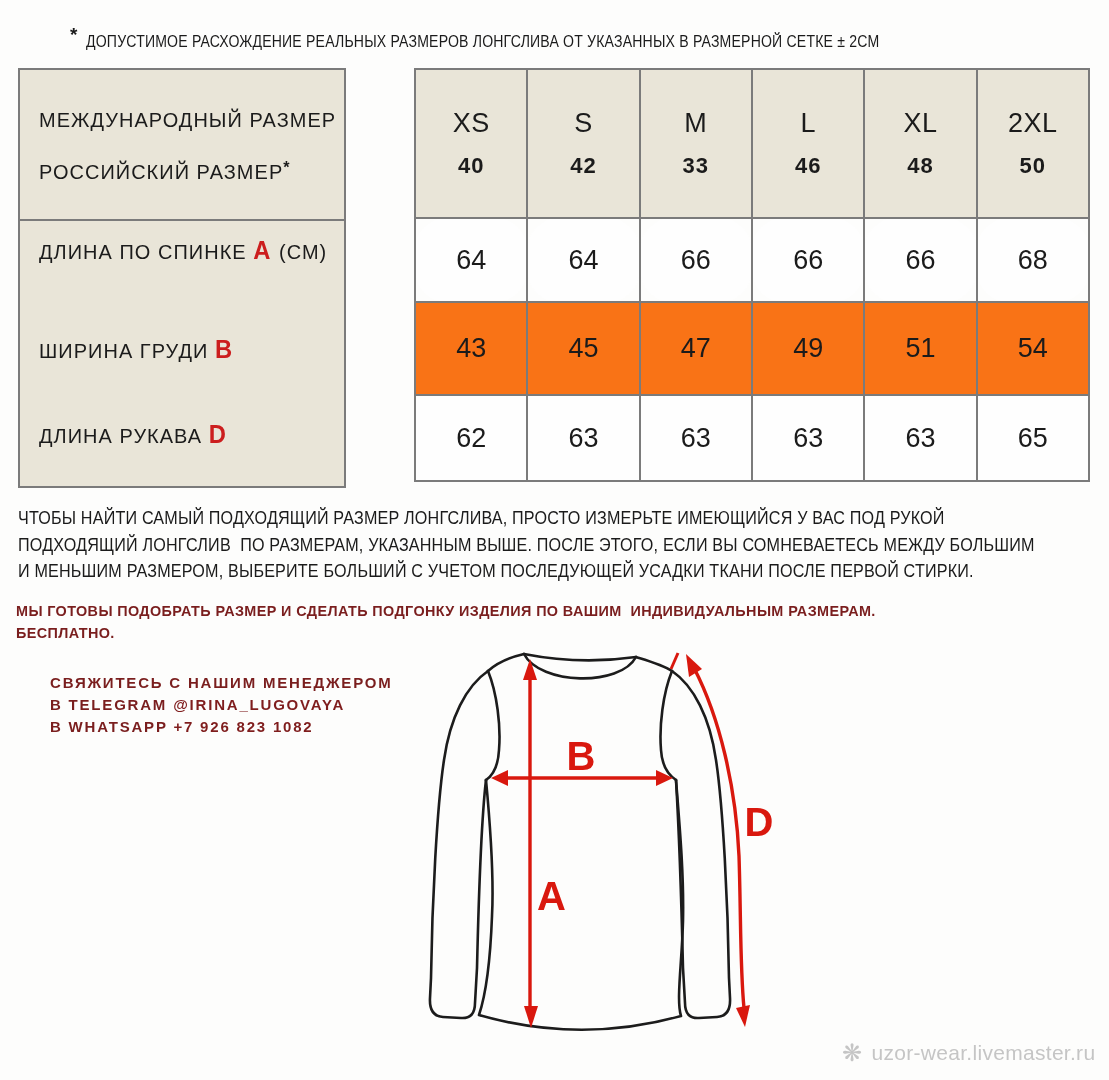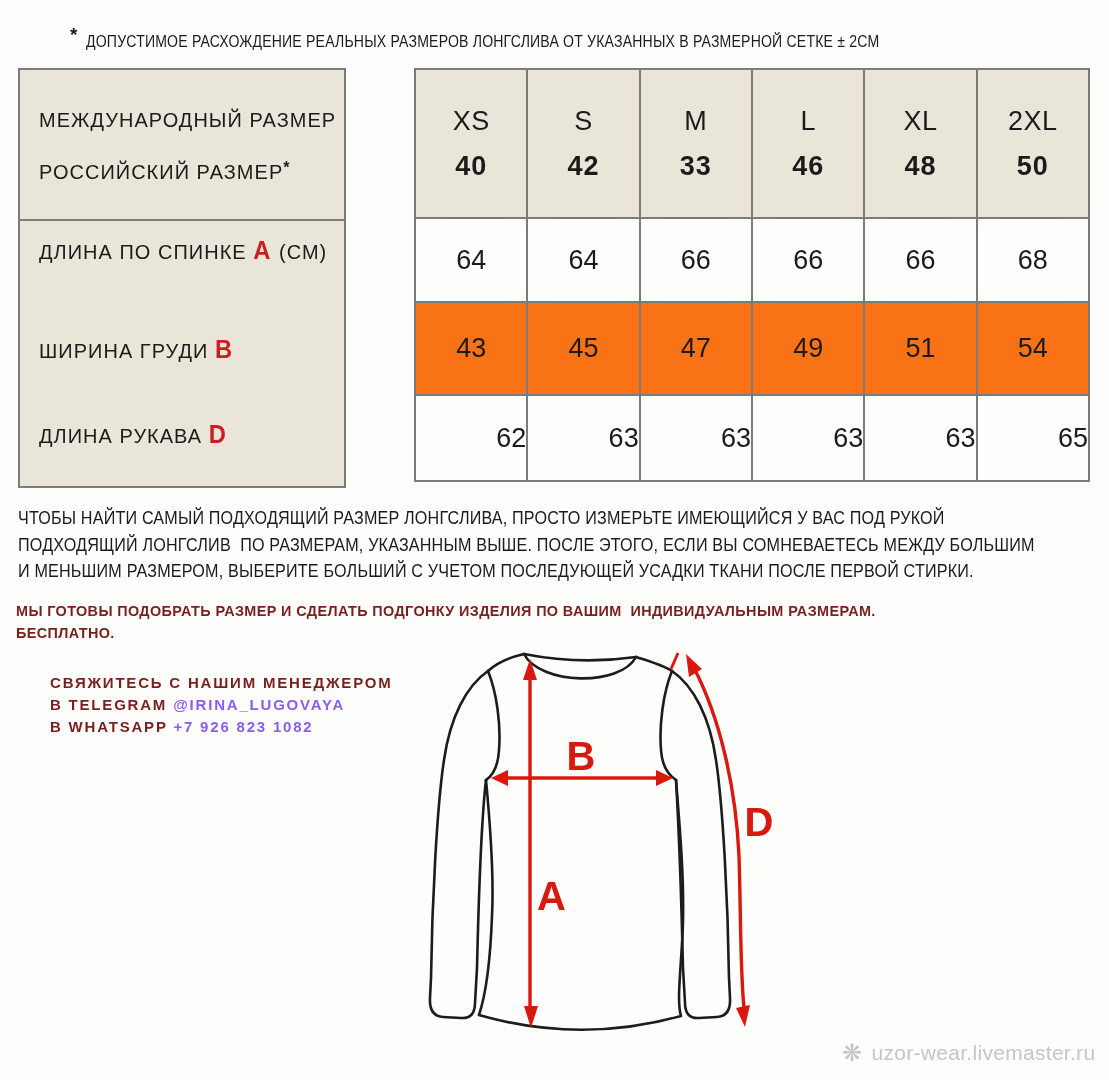--- a/index.html
+++ b/index.html
@@ -22,32 +22,32 @@
   .lbl .suffix{margin-left:9px;}
   .lh1{top:38px;} .lh2{top:88px;}
   .lrow1{top:166px;} .lrow2{top:265px;} .lrow3{top:350px;}
   .sup-ast{font-size:17px;vertical-align:6px;font-weight:bold;}
   
   table.sizes{position:absolute;left:414px;top:68px;width:676px;border-collapse:collapse;table-layout:fixed;}
   table.sizes td{border:2px solid #7b7b7b;text-align:center;vertical-align:middle;padding:0;}
   table.sizes tr.hdr td{background:#e9e5d8;height:147px;}
   table.sizes tr.r1 td{height:82px;background:#fefefe;border-radius:32px;}
   table.sizes tr.r2 td{height:91px;background:#f97316;}
-  table.sizes tr.r3 td{height:84px;background:#fefefe;text-align:right;}
+  table.sizes tr.r3 td{height:84px;background:#fefefe;}
   .sz-int{font-size:27px;letter-spacing:.5px;}
-  .sz-ru{font-size:27px;font-weight:bold;margin-top:14px;letter-spacing:1px;}
+  .sz-ru{font-size:22px;font-weight:bold;margin-top:14px;letter-spacing:1px;}
   .val{font-size:27px;}
   
   .fit-note{position:absolute;left:18px;top:505px;font-size:19px;line-height:26.5px;
     transform:scaleX(.85);transform-origin:0 0;letter-spacing:.2px;}
   .offer{position:absolute;left:16px;top:600px;font-size:15px;font-weight:bold;line-height:21.5px;
     color:#7a1e1e;letter-spacing:.4px;transform:scaleX(.96);transform-origin:0 0;}
   .contacts{position:absolute;left:50px;top:672px;font-size:15px;font-weight:bold;line-height:22px;
     color:#7a1e1e;letter-spacing:1.8px;}
-  .contacts .dark{color:#8b5cf6;}
+  .contacts .dark{color:#7f1d1d;}
   
   .shirt-svg{position:absolute;left:398px;top:638px;}
   
   .watermark{position:absolute;left:842px;top:1041px;color:#c5c5c5;font-size:21px;
     display:flex;align-items:center;gap:9px;letter-spacing:.3px;}
   .wm-icon{font-size:24px;line-height:1;}
 </style>
 </head>
 <body>
 

